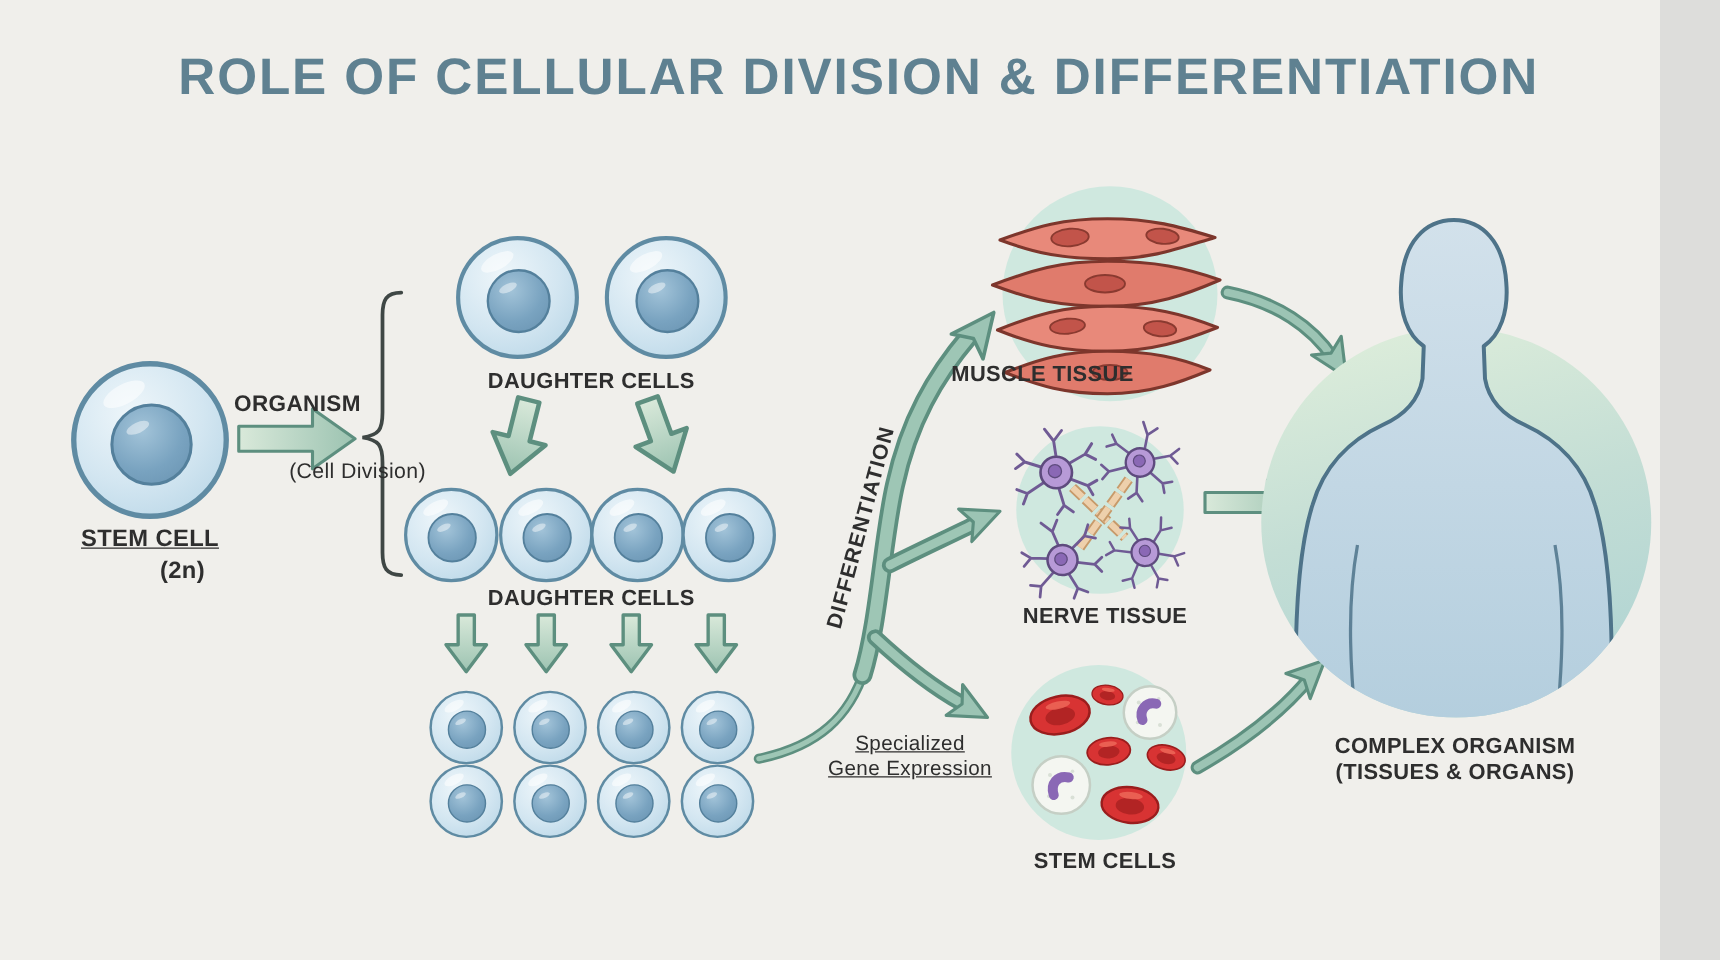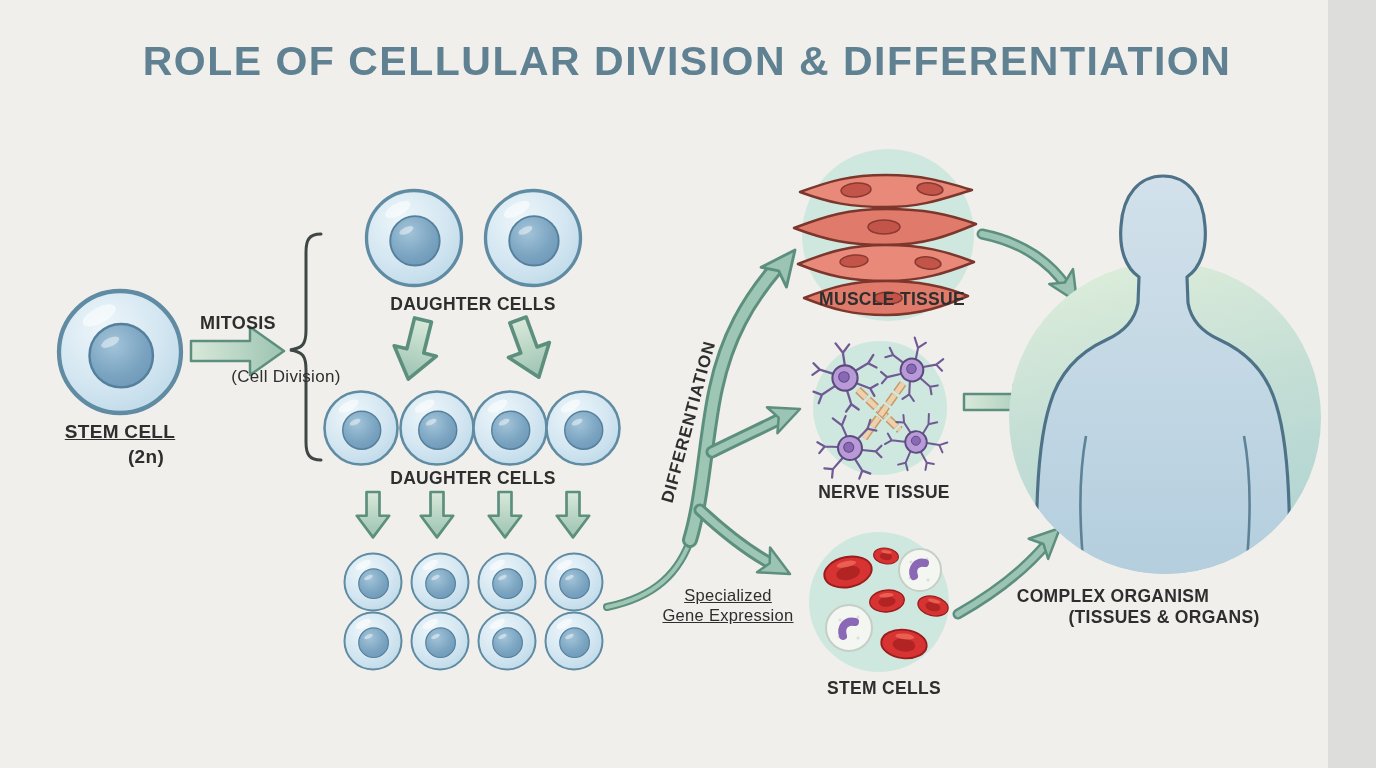--- a/index.html
+++ b/index.html
@@ -246,30 +246,30 @@
       <path d="M1243,600 C1250,540 1253,485 1244,436" fill="none" stroke="#4e7389" stroke-width="2.6" opacity="0.85"></path>
     </g>
   </g>
 </svg>
 
 <div class="title">ROLE OF CELLULAR DIVISION &amp; DIFFERENTIATION</div>
 
 <div class="label" style="left:120px;top:421px;font-size:19px;text-decoration:underline;">STEM CELL</div>
 <div class="label" style="left:120px;top:446px;font-size:19px;margin-left:26px;">(2n)</div>
 
-<div class="label" style="left:238px;top:313px;font-size:18px;">MITOSIS</div>
+<div class="label" style="left:238px;top:313px;font-size:18px;">ORGANISM</div>
 <div class="label light" style="left:238px;top:367px;margin-left:48px;">(Cell Division)</div>
 
 <div class="label" style="left:473px;top:294px;">DAUGHTER CELLS</div>
 <div class="label" style="left:473px;top:468px;">DAUGHTER CELLS</div>
 
 <div class="label rot" style="left:689px;top:422px;">DIFFERENTIATION</div>
 <div class="label small" style="left:728px;top:586px;">Specialized</div>
 <div class="label small" style="left:728px;top:606px;">Gene Expression</div>
 
-<div class="label" style="left:892px;top:289px;">MUSCLE TISSUE</div>
+<div class="label" style="left:834px;top:289px;">MUSCLE TISSUE</div>
 <div class="label" style="left:884px;top:482px;">NERVE TISSUE</div>
 <div class="label" style="left:884px;top:678px;">STEM CELLS</div>
 
-<div class="label" style="left:1113px;top:586px;text-align:right;">COMPLEX ORGANISM</div>
+<div class="label" style="left:1164px;top:586px;text-align:right;">COMPLEX ORGANISM</div>
 <div class="label" style="left:1164px;top:607px;">(TISSUES &amp; ORGANS)</div>
 
 </div>
 
 </body></html>

